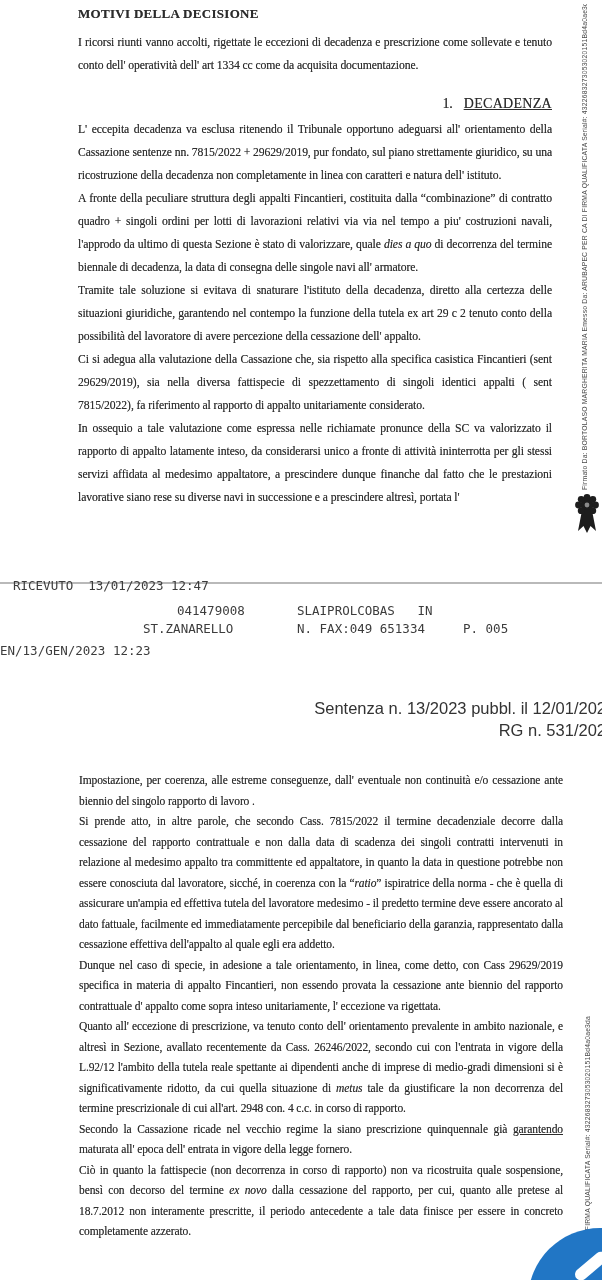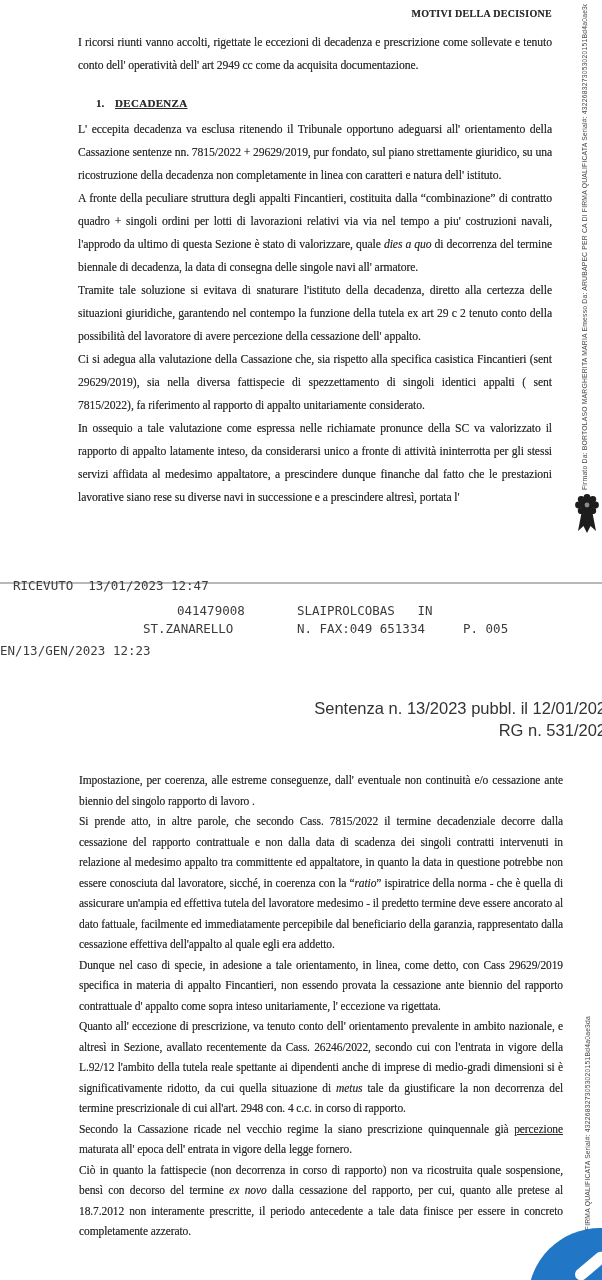--- a/index.html
+++ b/index.html
@@ -1,23 +1,23 @@
 <!DOCTYPE html>
 <html><head>
 <meta charset="utf-8">
 <style>
   *{margin:0;padding:0;box-sizing:border-box}
   html,body{background:#fff}
   #canvas{position:relative;width:602px;height:1280px;overflow:hidden;background:#fff;font-family:"Liberation Serif",serif}
   .page{position:absolute;color:#2c2c2c;text-shadow:0 0 .4px rgba(50,50,50,.6)}
   .page p{text-align:justify}
   .page1{left:78px;top:3px;width:474px;height:576px;overflow:hidden;font-size:11.7px;line-height:23px;letter-spacing:-.1px}
-  .page1 h1{font-size:10px;font-weight:bold;text-align:right;letter-spacing:.3px;margin-bottom:6px;line-height:22px;font-family:"Liberation Serif",serif}
+  .page1 h1{font-size:13px;font-weight:bold;text-align:left;letter-spacing:.3px;margin-bottom:6px;line-height:22px;font-family:"Liberation Serif",serif}
   .page2{left:79px;top:770px;width:484px;height:512px;overflow:hidden;font-size:11.5px;line-height:20.5px;letter-spacing:-.1px}
-  .sec{font-size:11px;font-weight:bold;text-align:left}
+  .sec{font-size:14px;font-weight:normal;text-align:right}
   .sec .num{margin-right:11px}
   .sec .lbl{text-decoration:underline;letter-spacing:.3px}
   .sec1{margin:15px 0 3px 18px}
   .sec2{margin:13px 0 4px 20px}
   .it{font-style:italic}
   .un{text-decoration:underline}
   .divider{position:absolute;left:0;top:582px;width:602px;height:2px;background:#b9b9b9}
   .fax{position:absolute;left:0;top:0;width:602px;height:0;font-family:"DejaVu Sans Mono",monospace;font-size:12.5px;color:#3c3c3c}
   .fax span{position:absolute;white-space:pre}
   .fx-received{left:13px;top:578px}
@@ -35,21 +35,21 @@
   .fab{position:absolute;left:528px;top:1228px;width:144px;height:144px;border-radius:50%;background:#2176c5;border:none;cursor:pointer}
   .pen{position:absolute;left:44px;top:32px;width:38px;height:12px;border-radius:6px;background:#fff;transform:rotate(-40deg)}
 </style>
 </head>
 <body>
 
 <div id="canvas">
 
   <section class="page page1">
     <h1>MOTIVI DELLA DECISIONE</h1>
-    <p><span>I ricorsi riunti vanno accolti, rigettate le eccezioni di decadenza e prescrizione come sollevate e tenuto conto dell' operatività dell' art 2949 cc come da acquisita documentazione.</span></p>
+    <p><span>I ricorsi riunti vanno accolti, rigettate le eccezioni di decadenza e prescrizione come sollevate e tenuto conto dell' operatività dell' art 1334 cc come da acquisita documentazione.</span></p>
     <h2 class="sec sec1">
       <span class="num">1.</span><span class="lbl">DECADENZA</span>
     </h2>
     <p><span>L' eccepita decadenza  va esclusa  ritenendo il Tribunale opportuno adeguarsi  all' orientamento della Cassazione sentenze nn.  7815/2022 + 29629/2019,  pur fondato, sul piano strettamente giuridico, su una ricostruzione della decadenza non completamente in linea con caratteri e natura dell' istituto.</span></p>
     <p><span>A fronte della peculiare struttura degli appalti Fincantieri, costituita dalla “combinazione” di contratto quadro + singoli ordini per lotti di lavorazioni relativi via via nel tempo a piu' costruzioni navali, l'approdo da ultimo di questa Sezione è stato di valorizzare, quale </span><span class="it">dies a quo</span><span> di decorrenza del termine biennale di decadenza, la data di consegna delle singole navi all' armatore.</span></p>
     <p><span>Tramite tale soluzione si evitava di snaturare l'istituto della decadenza, diretto alla certezza delle situazioni giuridiche, garantendo nel contempo la funzione della tutela ex art 29 c 2 tenuto conto della possibilità del lavoratore di avere percezione della cessazione dell' appalto.</span></p>
     <p><span>Ci si adegua alla valutazione della Cassazione che, sia rispetto alla specifica casistica Fincantieri (sent 29629/2019), sia nella diversa fattispecie di spezzettamento di singoli identici appalti ( sent 7815/2022), fa riferimento al rapporto di appalto unitariamente considerato.</span></p>
     <p><span>In ossequio a tale valutazione come espressa nelle richiamate pronunce della SC va valorizzato il rapporto di appalto latamente inteso, da considerarsi unico a fronte di attività ininterrotta per gli stessi servizi affidata al medesimo appaltatore, a prescindere dunque finanche dal fatto che le prestazioni lavorative siano rese su diverse navi in successione e a prescindere altresì, portata l'</span></p>
   </section>
 
@@ -88,21 +88,21 @@
   <div class="stamp">
     <div>Sentenza n. 13/2023 pubbl. il 12/01/202</div>
     <div>RG n. 531/202</div>
   </div>
 
   <section class="page page2">
     <p><span>Impostazione, per coerenza, alle estreme conseguenze, dall' eventuale non continuità e/o cessazione ante biennio del singolo rapporto di  lavoro .</span></p>
     <p><span>Si prende atto, in altre parole, che secondo Cass. 7815/2022 il termine decadenziale decorre dalla cessazione del rapporto contrattuale e non dalla data di scadenza dei singoli contratti intervenuti in relazione al medesimo appalto tra committente ed appaltatore, in quanto la data in questione potrebbe non essere conosciuta dal lavoratore, sicché, in coerenza con la “</span><span class="it">ratio</span><span>” ispiratrice della norma - che è quella di assicurare un'ampia ed effettiva tutela del lavoratore medesimo - il predetto termine deve essere ancorato al dato fattuale, facilmente ed immediatamente percepibile dal beneficiario della garanzia, rappresentato dalla cessazione effettiva dell'appalto al quale egli era addetto.</span></p>
     <p><span>Dunque nel caso di specie, in adesione a tale orientamento, in linea, come detto, con Cass  29629/2019 specifica in materia di appalto Fincantieri, non essendo provata la cessazione ante biennio del rapporto contrattuale d' appalto come sopra inteso unitariamente, l' eccezione va rigettata.</span></p>
     <p><span>Quanto all' eccezione di prescrizione, va tenuto conto dell' orientamento prevalente in ambito nazionale, e altresì in Sezione, avallato recentemente da Cass. 26246/2022, secondo cui con l'entrata in vigore della L.92/12 l'ambito della tutela reale spettante ai dipendenti anche di imprese di medio-gradi dimensioni si è significativamente ridotto, da cui quella situazione di </span><span class="it">metus</span><span> tale da giustificare la non decorrenza del termine prescrizionale di cui all'art. 2948 con. 4 c.c. in  corso di rapporto.</span></p>
-    <p><span>Secondo la Cassazione ricade nel vecchio regime la siano prescrizione quinquennale già </span><span class="un">percezione</span><span> maturata all' epoca dell' entrata in vigore della legge fornero.</span></p>
+    <p><span>Secondo la Cassazione ricade nel vecchio regime la siano prescrizione quinquennale già </span><span class="un">garantendo</span><span> maturata all' epoca dell' entrata in vigore della legge fornero.</span></p>
     <p><span>Ciò in quanto la fattispecie (non decorrenza in corso di rapporto) non va ricostruita quale sospensione, bensì con decorso del termine </span><span class="it">ex novo</span><span> dalla cessazione del rapporto, per cui, quanto alle pretese al 18.7.2012 non interamente prescritte, il periodo antecedente a tale data finisce per essere in concreto completamente azzerato.</span></p>
   </section>
 
   <div class="vtext vtext2">Firmato Da: BORTOLASO MARGHERITA MARIA Emesso Da: ARUBAPEC PER CA DI FIRMA QUALIFICATA Serial#: 4322683273053020151Bd4a0ae3da</div>
 
   <button class="fab">
     <span class="pen"></span>
   </button>
 
 </div>

